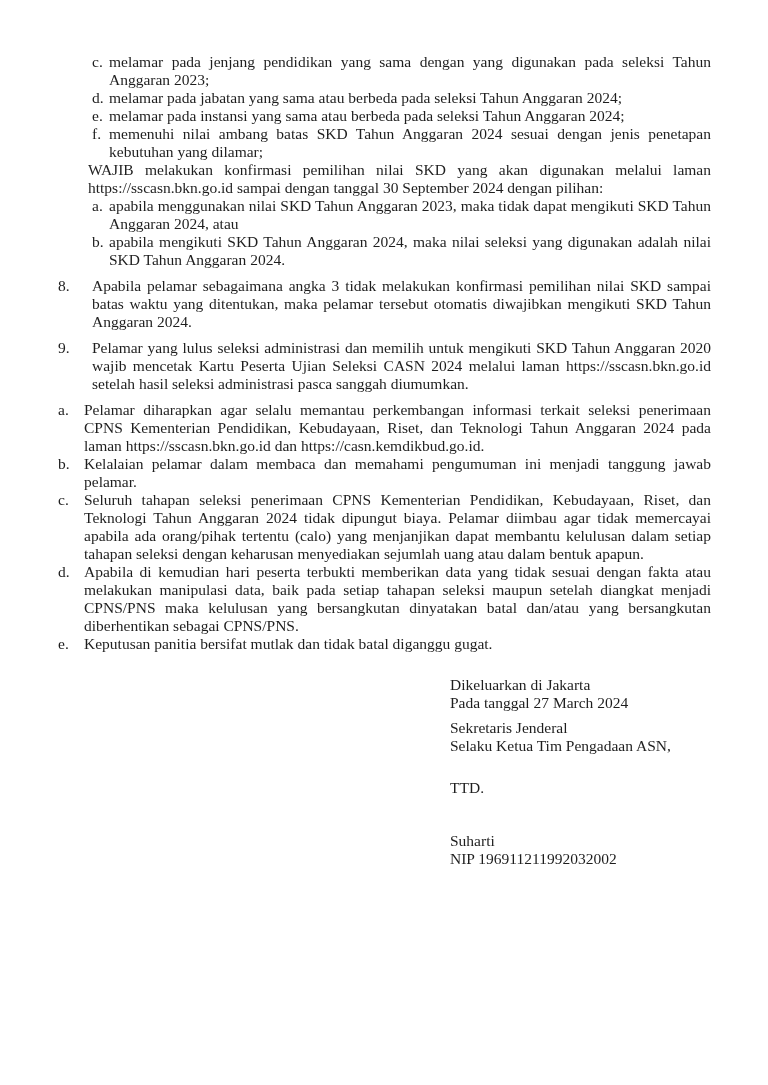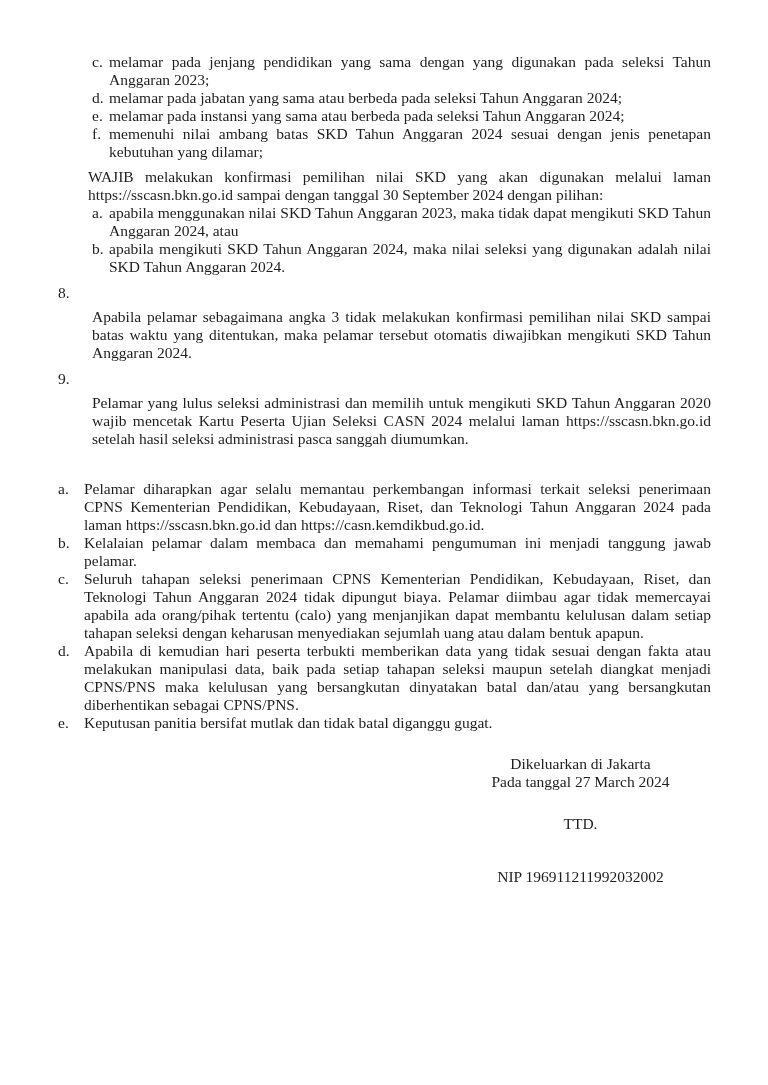--- a/index.html
+++ b/index.html
@@ -13,29 +13,29 @@
     line-height:18px;
     color:#1e1e1e;
     overflow:hidden;
     box-sizing:border-box;
   }
   .content{padding:53px 57px 0 58px;}
   .row{display:flex;}
   .marker{flex:0 0 17px;}
   .txt{flex:1;text-align:justify;hyphens:none;}
   .sublist{margin-left:34px;}
-  .para-wajib{margin-left:30px;margin-top:7px;text-align:justify;hyphens:none;}
+  .para-wajib{margin-left:30px;text-align:justify;hyphens:none;}
   .numbered{display:flex;margin-top:8px;}
   .num{flex:0 0 34px;}
-  .nbody{flex:1;margin-top:24px;}
+  .nbody{flex:1;}
   .nbody-text{text-align:justify;hyphens:none;}
   .sub10 .marker{flex:0 0 26px;}
   .sub10{margin-left:0;}
   .signature{margin-left:392px;margin-top:23px;}
-  .sig-line{white-space:nowrap;text-align:center;}
+  .sig-line{white-space:nowrap;}
   .sig-group-official{margin-top:7px;}
   .sig-ttd{margin-top:24px;}
   .sig-group-name{margin-top:35px;}
 </style>
 </head>
 <body>
 
 <div class="page">
   <div class="content">
 
@@ -106,20 +106,25 @@
           </div>
         </div>
       </div>
     </div>
 
     <div class="signature">
       <div class="sig-group-issued">
         <div class="sig-line">Dikeluarkan di Jakarta</div>
         <div class="sig-line">Pada tanggal 27 March 2024</div>
       </div>
+      <div class="sig-group-official">
+        <div class="sig-line">Sekretaris Jenderal</div>
+        <div class="sig-line">Selaku Ketua Tim Pengadaan ASN,</div>
+      </div>
       <div class="sig-ttd sig-line">TTD.</div>
       <div class="sig-group-name">
+        <div class="sig-line">Suharti</div>
         <div class="sig-line">NIP 196911211992032002</div>
       </div>
     </div>
 
   </div>
 </div>
 
 </body></html>

